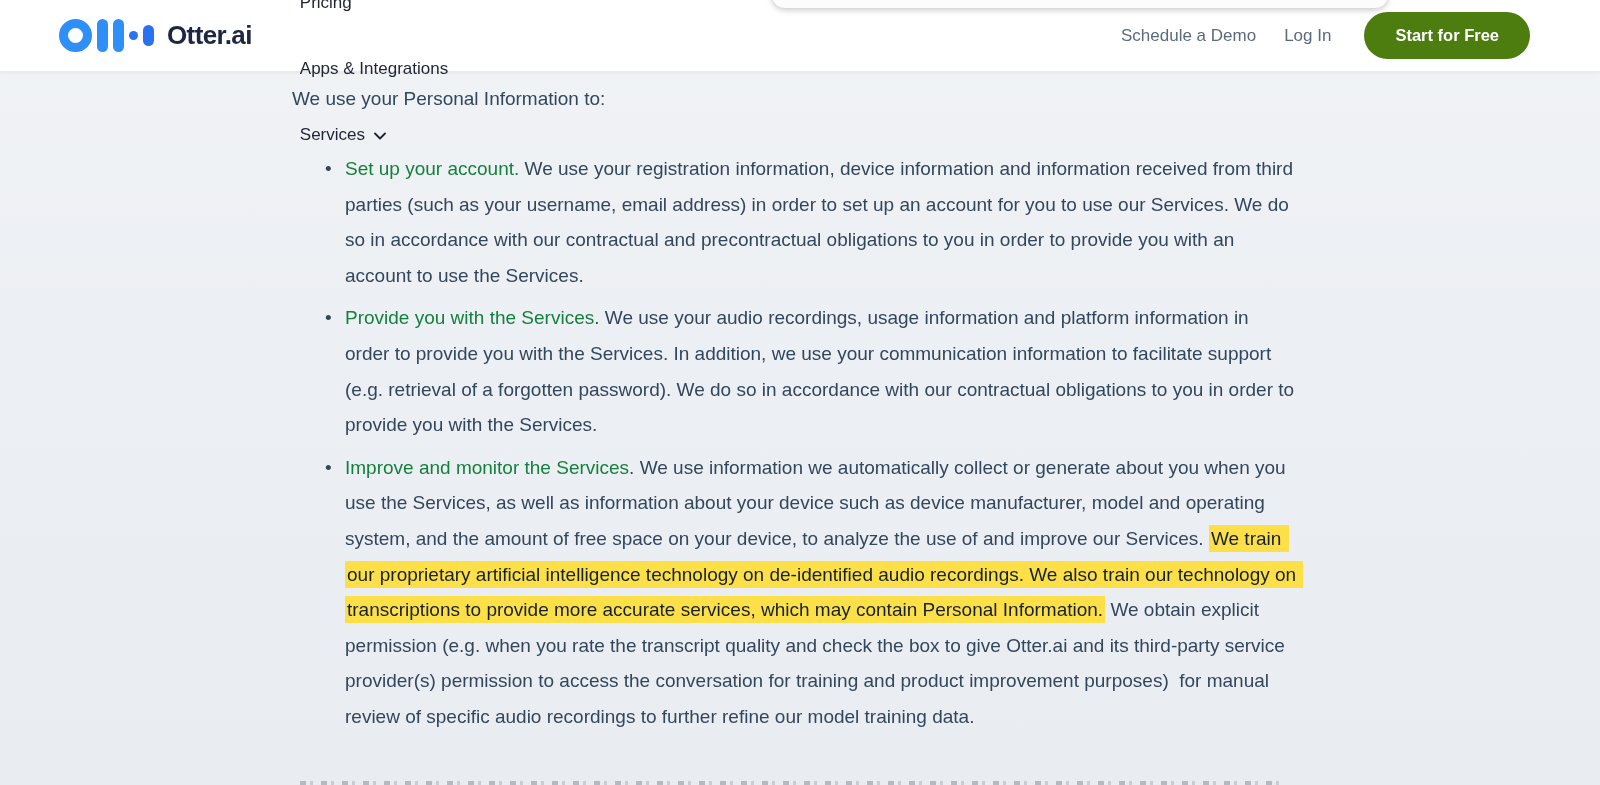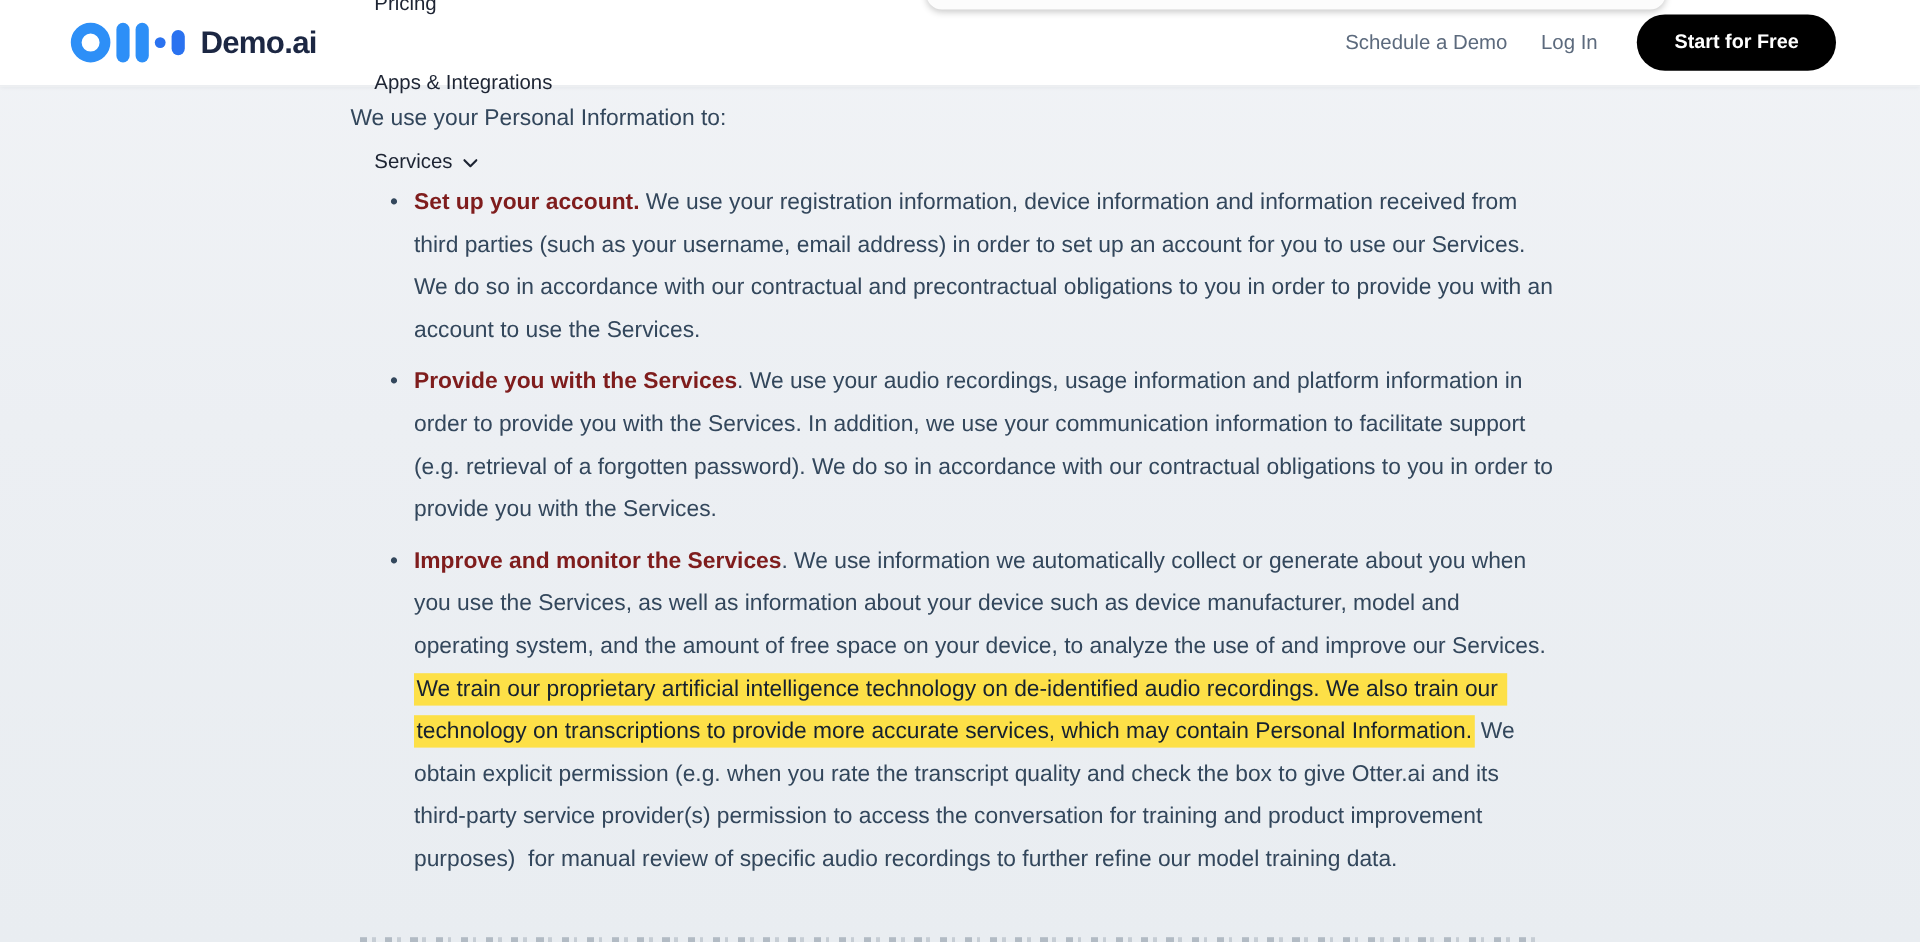--- a/index.html
+++ b/index.html
@@ -53,21 +53,21 @@
   .chev { display:inline-block; margin-top:2px; }
 
   .header-spacer { flex:1; }
   .header-right { display:flex; align-items:center; gap:28px; }
   .link-muted {
     font-size:17px; color:#5c6a7d; text-decoration:none;
     cursor:pointer; white-space:nowrap;
   }
   .cta-button {
     margin-left:5px;
-    background:#000000; color:#ffffff;
+    background:#4d7c0f; color:#ffffff;
     border:none; cursor:pointer;
     font-family:"Liberation Sans", sans-serif;
     font-size:16.5px; font-weight:700;
     padding:14px 31px; border-radius:27px;
     white-space:nowrap;
   }
 
   
   .content {
     padding:12px 11px 0 292px;
@@ -89,21 +89,21 @@
     margin-bottom:7px;
     white-space:pre-wrap;
   }
   .usage-list li::before {
     content:"\2022";
     position:absolute;
     left:-20px; top:0;
     color:#33475c;
     font-size:19px;
   }
-  .usage-list .bold { font-weight:700; color:#7f1d1d; }
+  .usage-list .bold { font-weight:400; color:#15803d; }
   .usage-list .highlight {
     background:#fde047;
     color:#16212f;
     padding:3px 2px;
     -webkit-box-decoration-break:clone;
     box-decoration-break:clone;
   }
 
   
   .clipped-line {
@@ -125,21 +125,21 @@
   <div class="partial-top-bar"></div>
 
   <div class="logo">
     <span class="logo-mark">
       <span class="lm-o"></span>
         <span class="lm-bar"></span>
         <span class="lm-bar"></span>
         <span class="lm-dot"></span>
         <span class="lm-bar short"></span>
     </span>
-    <span class="logo-word">Demo.ai</span>
+    <span class="logo-word">Otter.ai</span>
   </div>
 
   <nav class="main-nav">
     <a class="nav-item">
       <span>Solutions</span>
       <svg class="chev" width="12" height="8" viewBox="0 0 12 8">
           <path d="M1 1.5 L6 6.5 L11 1.5" fill="none" stroke="#1d2433" stroke-width="1.8" stroke-linecap="round" stroke-linejoin="round"></path>
         </svg>
     </a>
     <a class="nav-item">

